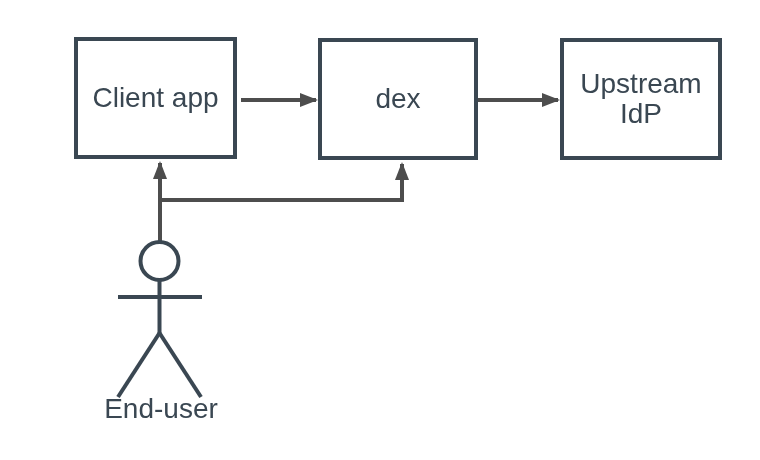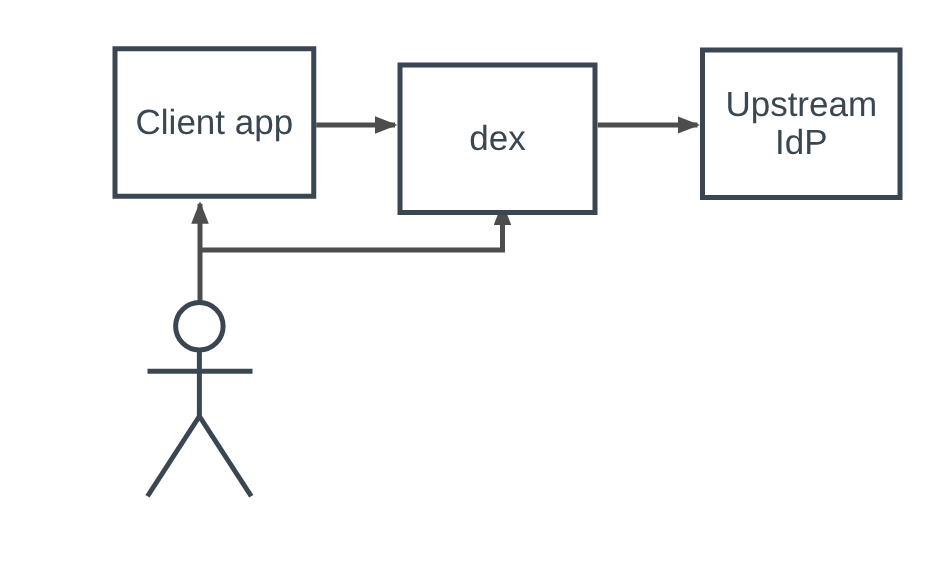--- a/index.html
+++ b/index.html
@@ -22,22 +22,22 @@
     position:absolute;
     box-sizing:border-box;
     background:var(--fill);
     border:4px solid var(--stroke);
     display:flex;align-items:center;justify-content:center;
     text-align:center;
     color:var(--label);
     font-size:28px;line-height:30px;
     padding:0 2px;
   }
-  .node-client-app{left:90px;top:37px;width:163px;height:122px;}
-  .node-dex{left:318px;top:38px;width:160px;height:122px;margin-top:12px;}
+  .node-client-app{left:74px;top:37px;width:163px;height:122px;}
+  .node-dex{left:318px;top:38px;width:160px;height:122px;}
   .node-upstream-idp{left:560px;top:38px;width:162px;height:122px;justify-content:flex-end;}
   .actor-label{
     position:absolute;
     left:61px;top:394px;width:200px;
     text-align:center;
     color:var(--label);
     font-size:28px;line-height:30px;
   }
   .edge-line{stroke:var(--edge);stroke-width:4;fill:none;}
   .figure-line{stroke:var(--stroke);stroke-width:4;fill:none;}
@@ -78,14 +78,15 @@
   </div>
 
   <div class="node node-dex">
     <span>dex</span>
   </div>
 
   <div class="node node-upstream-idp">
     <span>Upstream IdP</span>
   </div>
 
+  <div class="actor-label">End-user</div>
 
 </div>
 
 </body></html>

